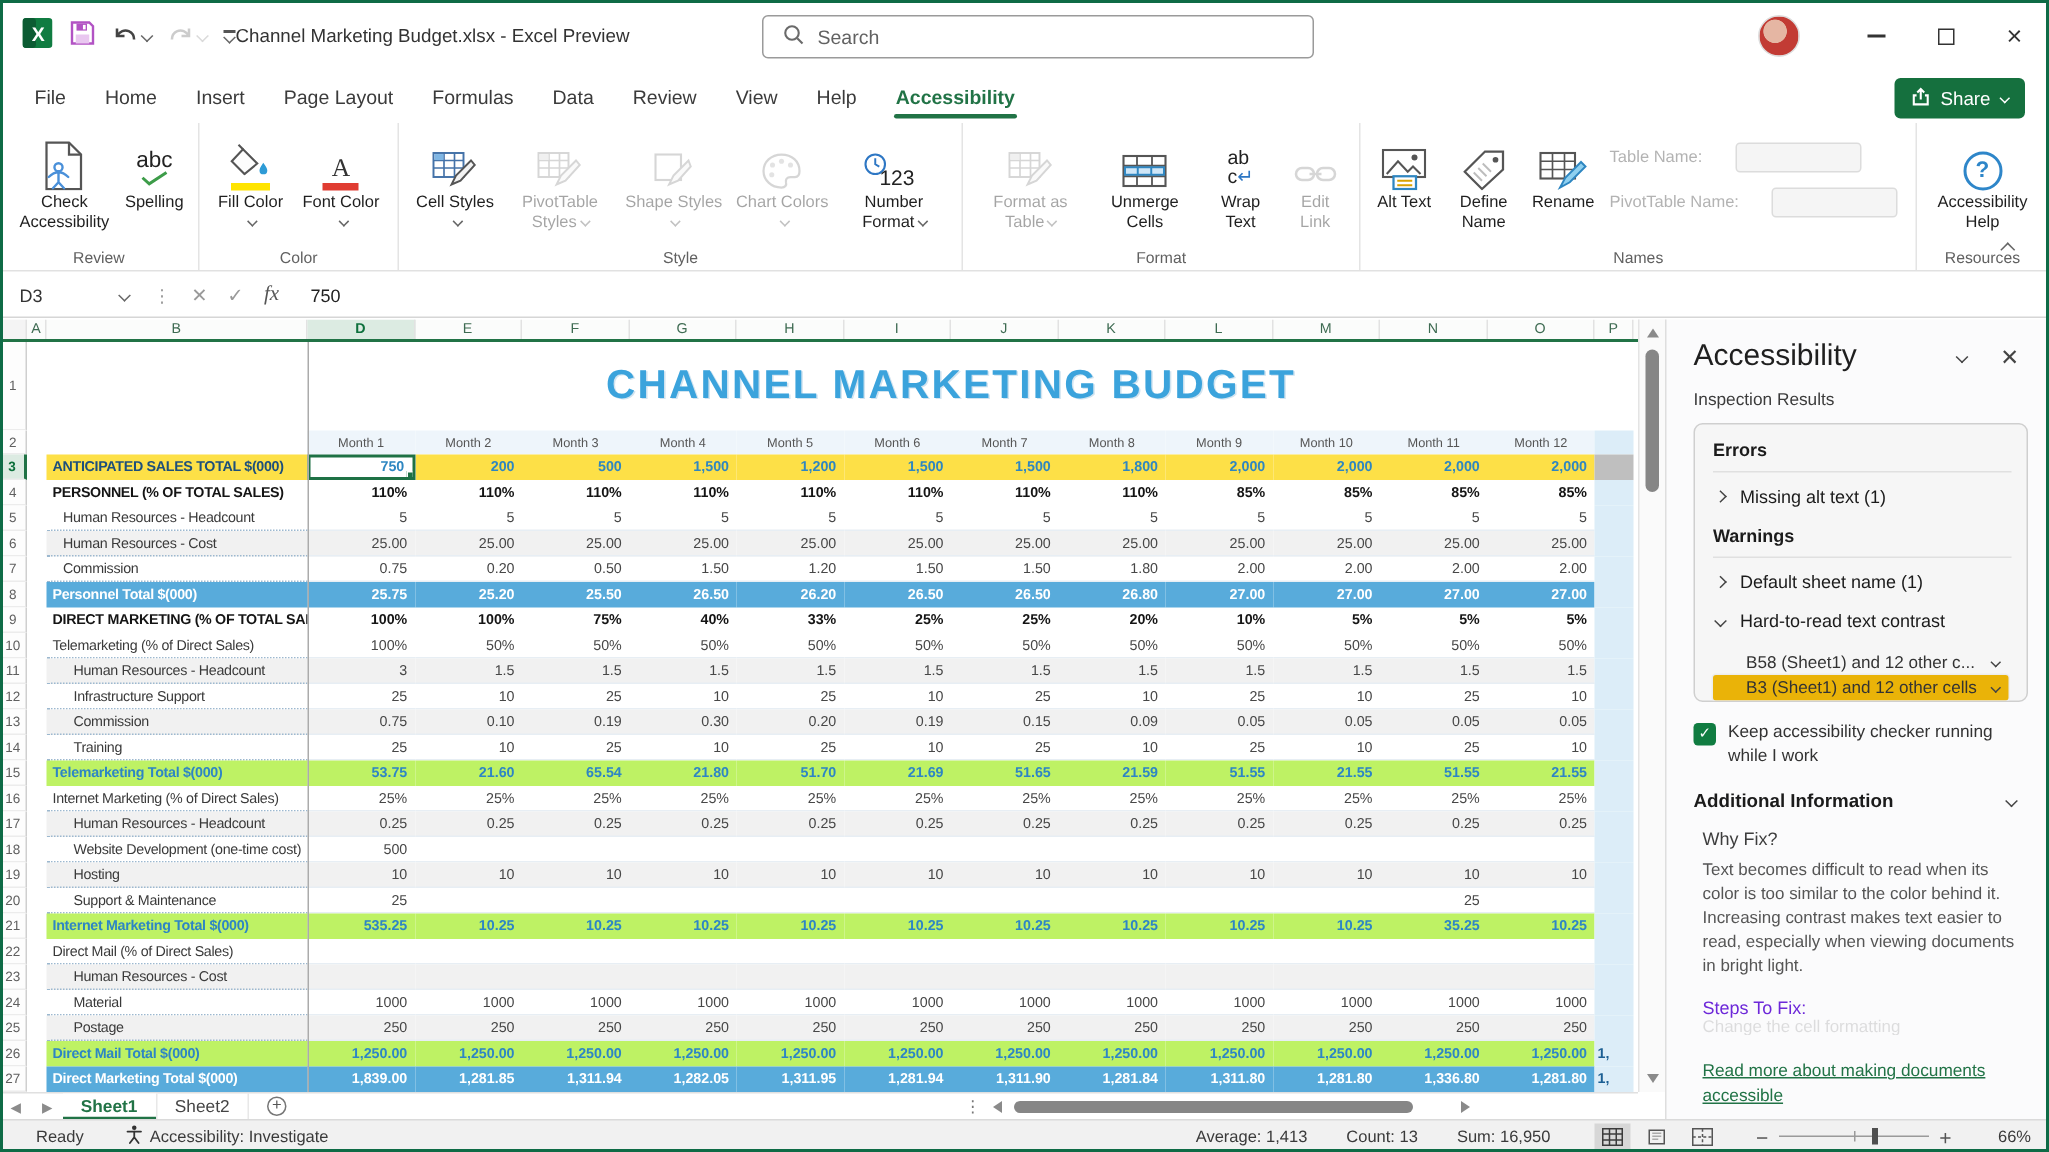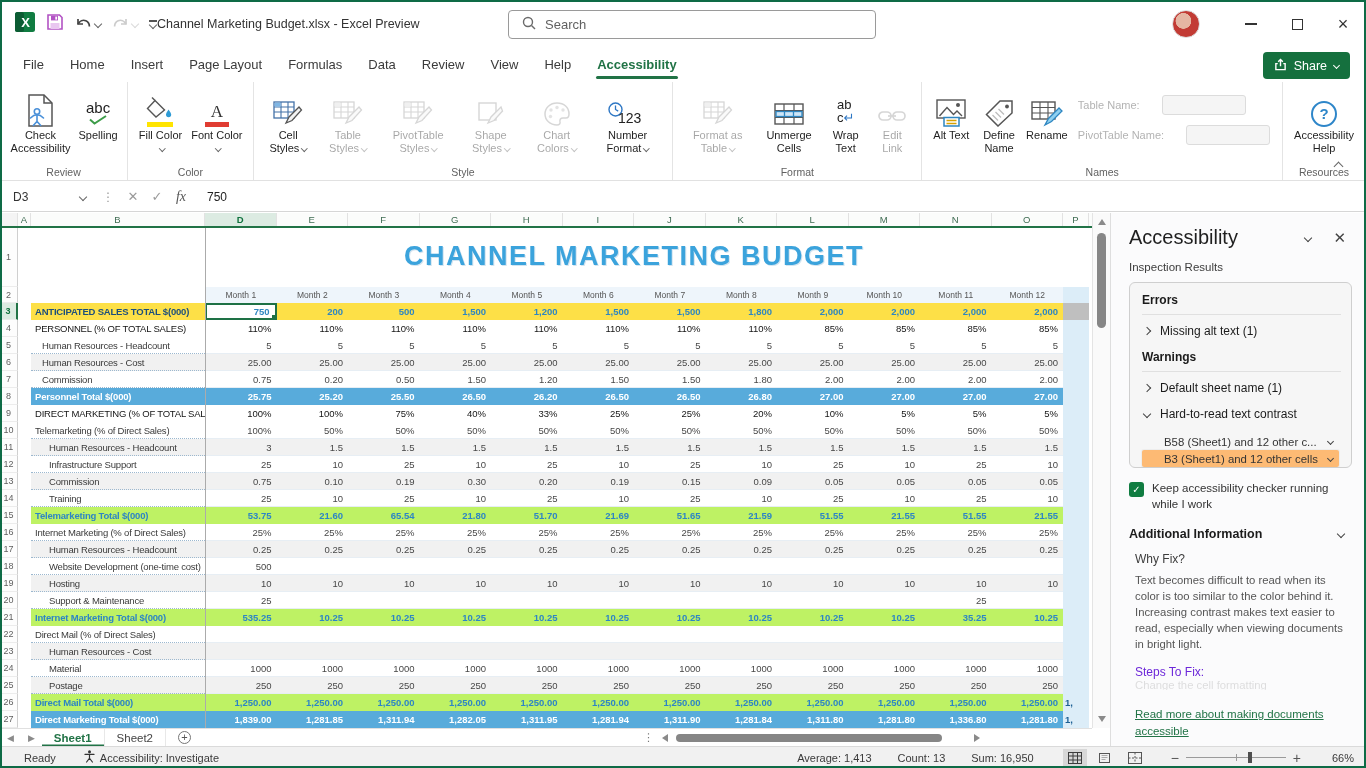--- a/index.html
+++ b/index.html
@@ -63,21 +63,21 @@
   .rh.active { background:#dcebe2; color:#0e703c; font-weight:700; border-right:2px solid #217346; }
   .cA { width:13px; flex:none; }
   .cB { width:174px; flex:none; font-size:9.5px; color:#3a3a3a; display:flex; align-items:center; overflow:hidden; white-space:nowrap; padding-left:4px; letter-spacing:-0.2px; }
   .cv { width:71.5px; flex:none; font-size:9.5px; color:#474747; display:flex; align-items:center; justify-content:flex-end; padding-right:5px; white-space:nowrap; overflow:hidden; }
   .cP { width:26px; flex:none; background:#dcedf8; overflow:hidden; font-size:9.5px; display:flex; align-items:center; padding-left:2px; }
   .r-months { background:#fff; }
   .r-months .cv { font-size:8.5px; color:#555; justify-content:center; padding:0; background:#eef5fb; }
   .r-band .cB, .r-band .cA2, .r-band .cv, .r-band .cP { background:#fde047; }
   .r-band .cB { color:#1c4f7c; font-weight:700; }
   .r-band .cv { color:#2e86c1; font-weight:700; }
-  .r-section .cB, .r-section .cv { font-weight:400; color:#141414; }
+  .r-section .cB, .r-section .cv { font-weight:700; color:#141414; }
   .r-tstrong .cB, .r-tstrong .cv { background:#58abdb; color:#fff; font-weight:700; }
   .r-tlight .cB, .r-tlight .cv { background:#bef264; color:#2d85c5; font-weight:700; }
   .r-data .cv { border-bottom:1px solid #e7eef4; }
   .r-data .cB { border-bottom:1px dotted #9cb8cf; }
   .r-data.shade .cB, .r-data.shade .cv { background:#f1f1f1; }
   .cv.sel { background:#fff !important; border:2px solid #1e7145; color:#2e86c1; font-weight:700; position:relative; z-index:2; }
   .cv.sel::after { content:""; position:absolute; right:-2px; bottom:-2px; width:4px; height:4px; background:#1e7145; border:1px solid #fff; }
   .cP.frag { color:#1c5f93; font-weight:700; }
   .freeze-line { position:absolute; left:205px; top:15px; bottom:0; width:1px; background:#ababab; z-index:3; }
   .sheet-title { position:absolute; left:205px; width:858px; top:28px; text-align:center; font-size:27px; font-weight:800; color:#3ba3dc; letter-spacing:1.5px; text-shadow:1px 1px 0 #d2e4f0; white-space:nowrap; }
@@ -126,21 +126,21 @@
   .pane-close { font-size:15px; color:#444; }
   .pane-sub { font-size:11.5px; color:#3c3c3c; margin-top:12px; }
   .card { margin-top:9px; border:1px solid #cfcfcf; border-radius:6px; background:#f6f6f6; padding:10px 10px 0 12px; height:186px; overflow:hidden; }
   .card h4 { font-size:12px; color:#1b1b1b; }
   .card hr { border:none; border-top:1px solid #e0e0e0; margin:7px 0 9px; }
   .finding { display:flex; align-items:center; gap:10px; font-size:12px; font-weight:400; color:#1b1b1b; margin:0 0 12px 2px; }
   .finding .chev { transform:rotate(-45deg); border-color:#444; }
   .finding.open .chev { transform:rotate(45deg); }
   .citem { display:flex; align-items:center; font-size:11.4px; color:#333; padding:2px 6px 2px 22px; margin-right:2px; height:17px; white-space:nowrap; overflow:hidden; }
   .citem .chev { margin-left:auto; border-color:#444; width:5px; height:5px; }
-  .citem.selected { background:#fdba74; border-radius:2px; box-shadow:0 0 0 1px #ededed; }
+  .citem.selected { background:#eab308; border-radius:2px; box-shadow:0 0 0 1px #ededed; }
   .chkrow { display:flex; gap:8px; margin-top:13px; font-size:11.5px; color:#333; line-height:1.35; }
   .chkbox { width:15px; height:15px; background:#107c41; border-radius:3px; color:#fff; font-size:10px; display:flex; align-items:center; justify-content:center; flex:none; margin-top:1px; }
   .addinfo-head { display:flex; align-items:center; margin-top:15px; }
   .addinfo-head .t { font-size:12.5px; font-weight:700; color:#1b1b1b; }
   .addinfo-head .chev { margin-left:auto; margin-right:8px; border-color:#444; }
   .whyfix { font-size:12px; color:#3d3d3d; margin-top:11px; margin-left:6px; }
   .whybody { font-size:11.3px; color:#555; line-height:1.42; margin-top:6px; margin-left:6px; margin-right:2px; }
   .steps { font-size:12px; color:#6d28d9; margin-top:13px; margin-left:6px; }
   .steps-faded { font-size:11.3px; color:#555; opacity:.18; margin-left:6px; height:11px; overflow:hidden; }
   .pane-link { display:block; font-size:11.5px; color:#217346; text-decoration:underline; margin:16px 20px 0 6px; line-height:1.5; }
@@ -285,31 +285,20 @@
         </div>
         <div class="rbtn disabled">
           <div class="ric">
             <svg width="30" height="28" viewBox="0 0 30 28">
               <rect x="1" y="3" width="20" height="16" fill="#fff" stroke="#9a9a9a" stroke-width="1.3"></rect>
               <path d="M1 8h20M1 13h20M8 3v16M15 3v16" stroke="#9a9a9a" stroke-width="1.1"></path>
               <rect x="1.7" y="3.7" width="6" height="4" fill="#dcdcdc"></rect>
               <path d="M28 9 18 19l-3 6 6-2.5L30.5 12z" transform="translate(-2,-1)" fill="#f3f3f3" stroke="#9a9a9a" stroke-width="1.3"></path>
             </svg>
           </div>
-          <div><span class="lbl">Table Styles</span><span class="chev"></span></div>
-        </div>
-        <div class="rbtn disabled">
-          <div class="ric">
-            <svg width="30" height="28" viewBox="0 0 30 28">
-              <rect x="1" y="3" width="20" height="16" fill="#fff" stroke="#9a9a9a" stroke-width="1.3"></rect>
-              <path d="M1 8h20M1 13h20M8 3v16M15 3v16" stroke="#9a9a9a" stroke-width="1.1"></path>
-              <rect x="1.7" y="3.7" width="6" height="4" fill="#dcdcdc"></rect>
-              <path d="M28 9 18 19l-3 6 6-2.5L30.5 12z" transform="translate(-2,-1)" fill="#f3f3f3" stroke="#9a9a9a" stroke-width="1.3"></path>
-            </svg>
-          </div>
           <div><span class="lbl">PivotTable Styles</span><span class="chev"></span></div>
         </div>
         <div class="rbtn disabled">
           <div class="ric">
             <svg width="28" height="28" viewBox="0 0 28 28">
               <rect x="2" y="4" width="17" height="17" fill="#fff" stroke="#9a9a9a" stroke-width="1.4"></rect>
               <path d="M26 8 16 18l-3 6 6-2.5L27.5 12z" transform="translate(-2,0)" fill="#f3f3f3" stroke="#9a9a9a" stroke-width="1.3"></path>
             </svg>
           </div>
           <div><span class="lbl">Shape Styles</span><span class="chev"></span></div>

